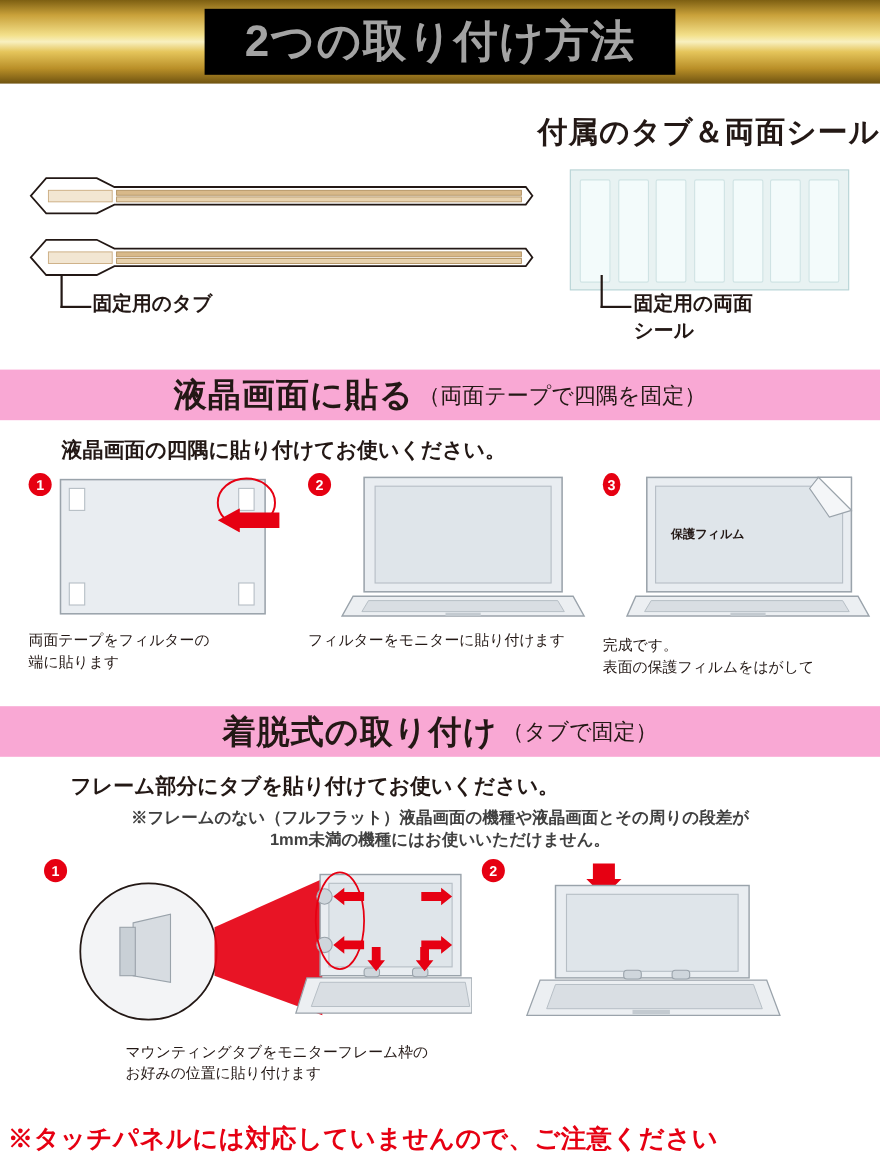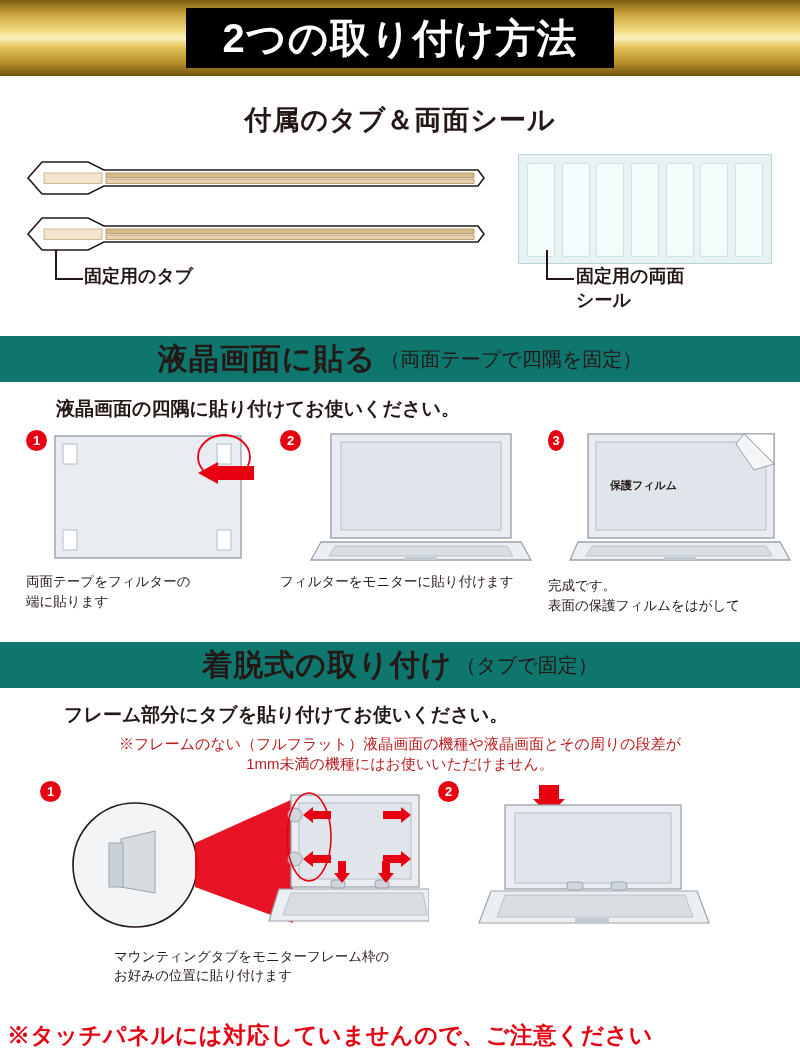--- a/index.html
+++ b/index.html
@@ -29,46 +29,46 @@
     left: 186px;
     top: 8px;
     width: 428px;
     height: 60px;
     background: #000000;
     display: flex;
     align-items: center;
     justify-content: center;
   }
   .header-title {
-    color: #ffffff;
+    color: #a3a3a3;
     font-size: 40px;
     font-weight: bold;
     letter-spacing: 1px;
     white-space: nowrap;
     line-height: 1;
   }
 
   
   .section {
     position: relative;
   }
   .sub-head {
     font-size: 27px;
     font-weight: bold;
-    text-align: center;
+    text-align: right;
     margin-top: 26px;
     letter-spacing: 1px;
   }
 
   
   .band {
     position: relative;
     width: 800px;
     height: 46px;
-    background: #0f766e;
+    background: #f9a8d4;
     display: flex;
     align-items: center;
     justify-content: center;
   }
   .band-strong {
     font-size: 30px;
     font-weight: bold;
     letter-spacing: 1px;
   }
   .band-sub {
@@ -78,23 +78,23 @@
   }
 
   .lead {
     font-size: 19px;
     font-weight: bold;
     margin: 14px 0 0 56px;
   }
   .lead.c2 { margin-left: 64px; }
 
   .warn {
-    color: #b91c1c;
+    color: #404040;
     font-size: 15px;
-    font-weight: normal;
+    font-weight: bold;
     text-align: center;
     line-height: 1.35;
     margin-top: 6px;
   }
 
   
   .parts {
     position: relative;
     width: 699px;
     height: 180px;

